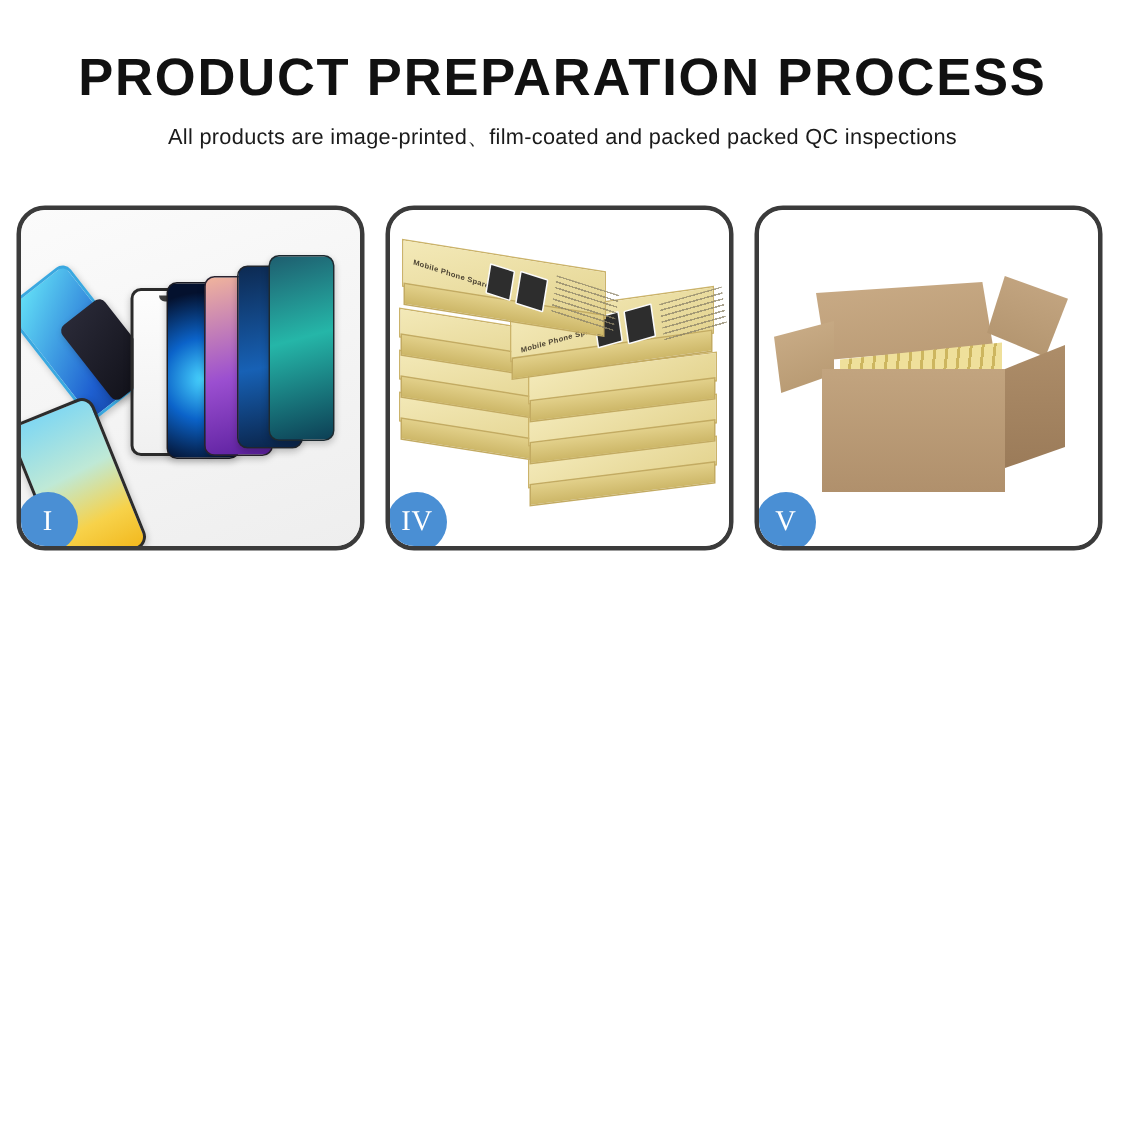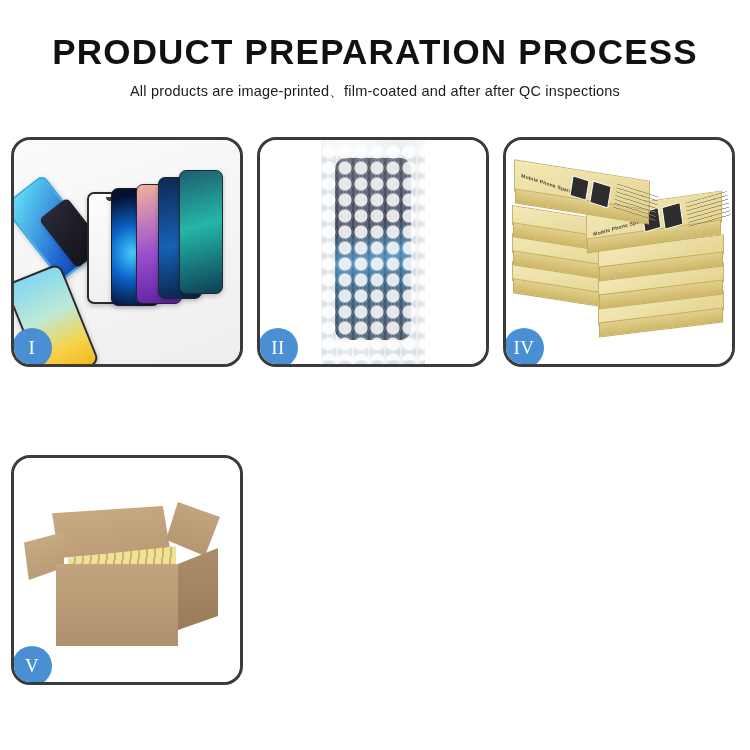--- a/index.html
+++ b/index.html
@@ -165,21 +165,21 @@
   .tab6b{position:absolute;left:62px;top:160px;width:16px;height:16px;
         background:rgba(130,105,75,.45);}
 </style>
 </head>
 <body>
 
 <div class="page">
 
   <div class="header">
     <div class="title">PRODUCT PREPARATION PROCESS</div>
-    <div class="subtitle">All products are image-printed、film-coated and after after QC inspections</div>
+    <div class="subtitle">All products are image-printed、film-coated and packed packed QC inspections</div>
   </div>
 
   <div class="grid">
 
     <div class="panel">
       <div class="panel-inner p1">
         <div class="ph a"></div>
         <div class="ph b"></div>
         <div class="ph c">
             <span class="notch"></span>
@@ -187,29 +187,20 @@
         <div class="ph d"></div>
         <div class="ph e"></div>
         <div class="ph f"></div>
         <div class="ph g"></div>
         <div class="ph h"></div>
 
       </div>
       <div class="badge">I</div>
     </div>
 
-    <div class="panel">
-      <div class="panel-inner p2">
-        <div class="wrapcol"></div>
-        <div class="phone2"></div>
-        <div class="bubbles2"></div>
-        <div class="bubbles"></div>
-      </div>
-      <div class="badge">II</div>
-    </div>
 
 
     <div class="panel">
       <div class="panel-inner p4">
         <div class="stack">
 
           <div class="bx" style="left:0px;top:106px;width:112px;height:18px;transform:skewY(9deg);">
               <div class="top"></div>
               <div class="front"></div>
             </div>

